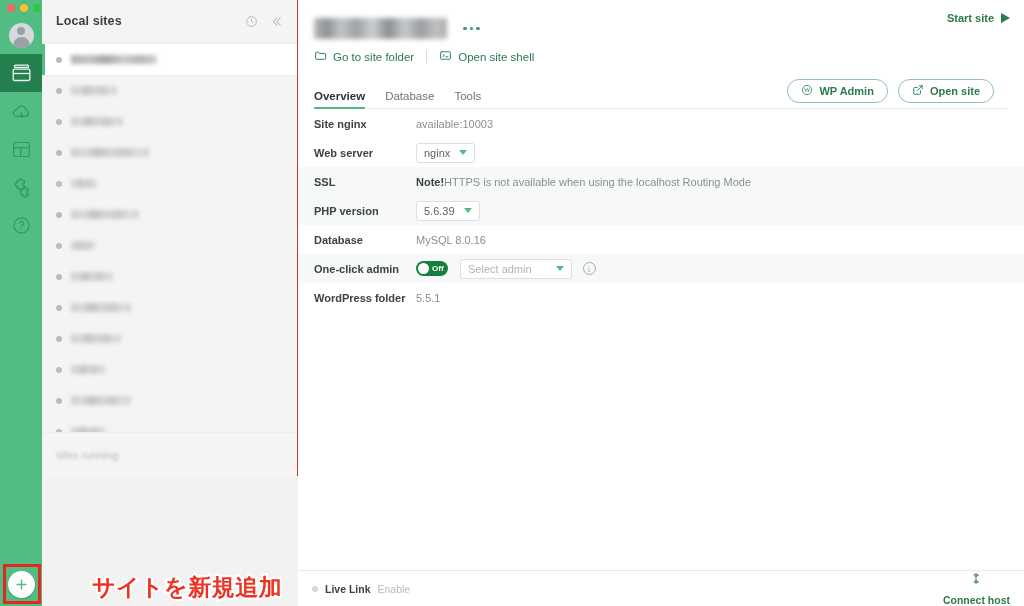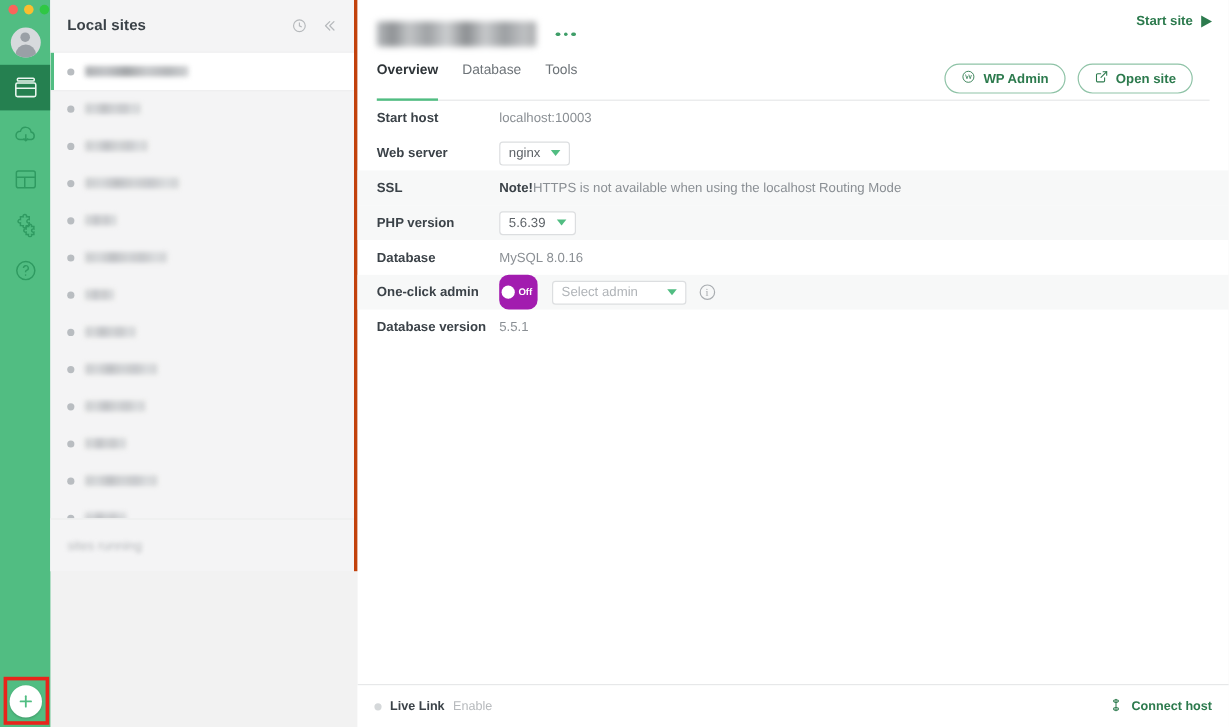--- a/index.html
+++ b/index.html
@@ -79,21 +79,21 @@
     width: 38px; height: 40px;
     border: 3px solid #e8251b;
     pointer-events: none;
   }
 
   
   .sites-col {
     width: 256px; flex: 0 0 256px;
     height: 476px;
     background: #f4f4f5;
-    border-right: 3px solid #c2410c;
+    border-right: 1px solid #c2410c;
     display: flex; flex-direction: column;
     position: relative;
   }
   .sites-head {
     height: 42px; flex: 0 0 42px;
     display: flex; align-items: center;
     padding: 0 14px 0 14px;
     background: #f4f4f5;
   }
   .sites-title {
@@ -221,21 +221,21 @@
 
   .tabs-bar {
     display: flex; align-items: flex-end;
     margin-top: 18px;
     border-bottom: 1px solid #e7e8e9;
     position: relative;
     height: 27px;
   }
   .tab {
     font-size: 11.5px; color: #6d7378;
-    padding: 0 0 18px 0; margin-right: 20px;
+    padding: 0 0 6px 0; margin-right: 20px;
     cursor: pointer; position: relative;
   }
   .tab.active { color: #2e3438; font-weight: bold; }
   .tab.active::after {
     content: ""; position: absolute;
     left: 0; right: 0; bottom: -1px;
     height: 2.5px; background: #51bd82;
   }
   .tab-actions {
     position: absolute; right: 14px; bottom: 5px;
@@ -278,22 +278,22 @@
   }
   .mini-select.placeholder { color: #b0b4b8; gap: 24px; }
   .chev {
     width: 0; height: 0;
     border-left: 4px solid transparent;
     border-right: 4px solid transparent;
     border-top: 5px solid #51bd82;
   }
 
   .toggle {
-    width: 32px; height: 29px; border-radius: 8px;
-    background: #a21caf;
+    width: 32px; height: 15px; border-radius: 8px;
+    background: #15803d;
     display: inline-flex; align-items: center;
     padding: 0 2px; cursor: pointer;
     margin-right: 12px; flex: 0 0 32px;
   }
   .toggle .knob {
     width: 11px; height: 11px; border-radius: 50%;
     background: #fff;
   }
   .toggle .tlabel {
     font-size: 8px; color: #fff; font-weight: bold;
@@ -327,20 +327,21 @@
     width: 6px; height: 6px; border-radius: 50%;
     background: #d5d8da;
   }
   .ll-label { color: #3b4248; font-weight: bold; }
   .ll-action { color: #b7babd; cursor: pointer; }
   .connect-host {
     margin-left: auto;
     display: flex; align-items: center; gap: 7px;
     color: #2c7a4d; font-size: 10.5px; font-weight: bold;
     cursor: pointer;
+    flex-direction: column;
   }
 </style>
 </head>
 <body>
 
 <div id="app">
 
   <div class="rail">
     <div class="traffic">
       <span class="tl red"></span>
@@ -499,39 +500,61 @@
         <div class="site-row">
           <span class="site-dot"></span>
           <span class="site-name" style="width: 32px;"></span>
         </div>
       </div>
 
     <div class="sites-footer">
       <span class="running-ghost">sites running</span>
     </div>
 
+    <div class="jp-overlay">サイトを新規追加</div>
   </div>
 
   <div class="main">
 
     <div class="main-head">
       <div class="start-site">
         <span>Start site</span>
         <span class="play-tri"></span>
       </div>
 
       <div class="title-row">
         <div class="site-title-blur"></div>
         <div class="dots-menu">
           <i></i>
             <i></i>
             <i></i>
         </div>
       </div>
 
+      <div class="quick-links">
+        <div class="qlink">
+          <span>
+            <svg width="13" height="13" viewBox="0 0 24 24" fill="none" stroke="#2c7a4d" stroke-width="1.8" stroke-linejoin="round">
+              <path d="M3 7.5a1.5 1.5 0 0 1 1.5-1.5h4l1.8 2.2H20a1.5 1.5 0 0 1 1.5 1.5v7.8A1.5 1.5 0 0 1 20 19H4.5A1.5 1.5 0 0 1 3 17.5z"></path>
+            </svg>
+          </span>
+          <span>Go to site folder</span>
+        </div>
+        <div class="qsep"></div>
+        <div class="qlink">
+          <span>
+            <svg width="13" height="13" viewBox="0 0 24 24" fill="none" stroke="#2c7a4d" stroke-width="1.7" stroke-linecap="round" stroke-linejoin="round">
+              <rect x="3" y="5" width="18" height="14" rx="2"></rect>
+              <polyline points="7.5,10 10,12 7.5,14"></polyline>
+              <line x1="12.5" y1="14.5" x2="16.5" y2="14.5"></line>
+            </svg>
+          </span>
+          <span>Open site shell</span>
+        </div>
+      </div>
 
       <div class="tabs-bar">
         <div class="tab active">Overview</div>
         <div class="tab">Database</div>
         <div class="tab">Tools</div>
 
         <div class="tab-actions">
           <div class="pill-btn">
             <span>
               <svg width="12" height="12" viewBox="0 0 24 24" fill="none" stroke="#2c7a4d" stroke-width="1.5">
@@ -550,22 +573,22 @@
               </svg>
             </span>
             <span>Open site</span>
           </div>
         </div>
       </div>
     </div>
 
     <div class="detail-table" id="detail-table">
         <div class="drow">
-          <div class="dlabel">Start host</div>
-          <div class="dvalue">localhost:10003</div>
+          <div class="dlabel">Site nginx</div>
+          <div class="dvalue">available:10003</div>
         </div>
         <div class="drow">
           <div class="dlabel">Web server</div>
           <div class="dvalue">
             <span class="mini-select">
               <span>nginx</span>
               <span class="chev"></span>
             </span>
           </div>
         </div>
@@ -594,21 +617,21 @@
               <span class="tlabel">Off</span>
             </span>
             <span class="mini-select placeholder">
               <span>Select admin</span>
               <span class="chev"></span>
             </span>
             <span class="info-icon">i</span>
           </div>
         </div>
         <div class="drow">
-          <div class="dlabel">Database version</div>
+          <div class="dlabel">WordPress folder</div>
           <div class="dvalue">5.5.1</div>
         </div>
       </div>
 
     <div class="spacer"></div>
 
     <div class="bottom-bar">
       <div class="live-link">
         <span class="ll-dot"></span>
         <span class="ll-label">Live Link</span>

